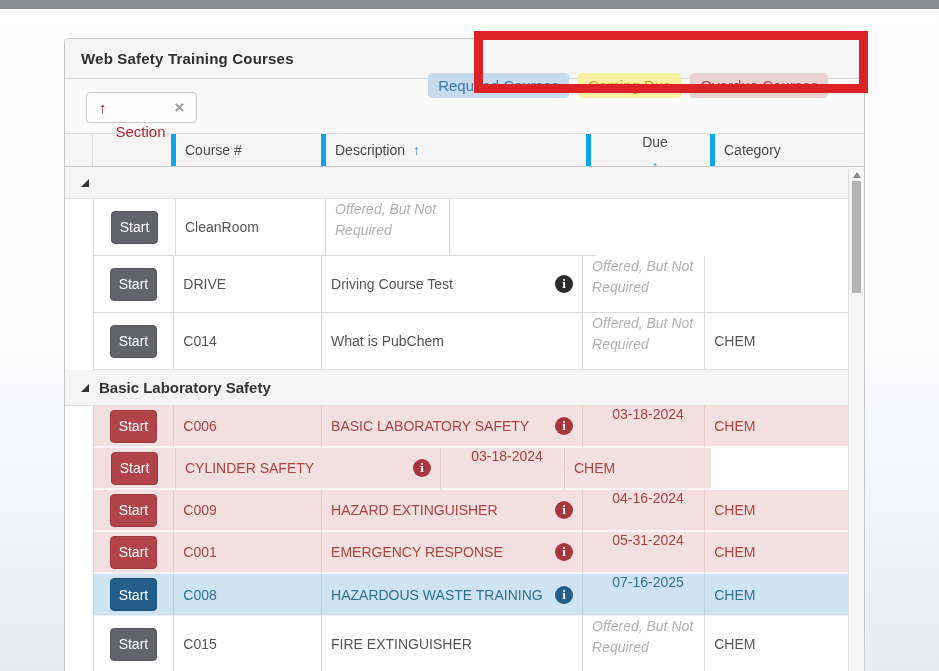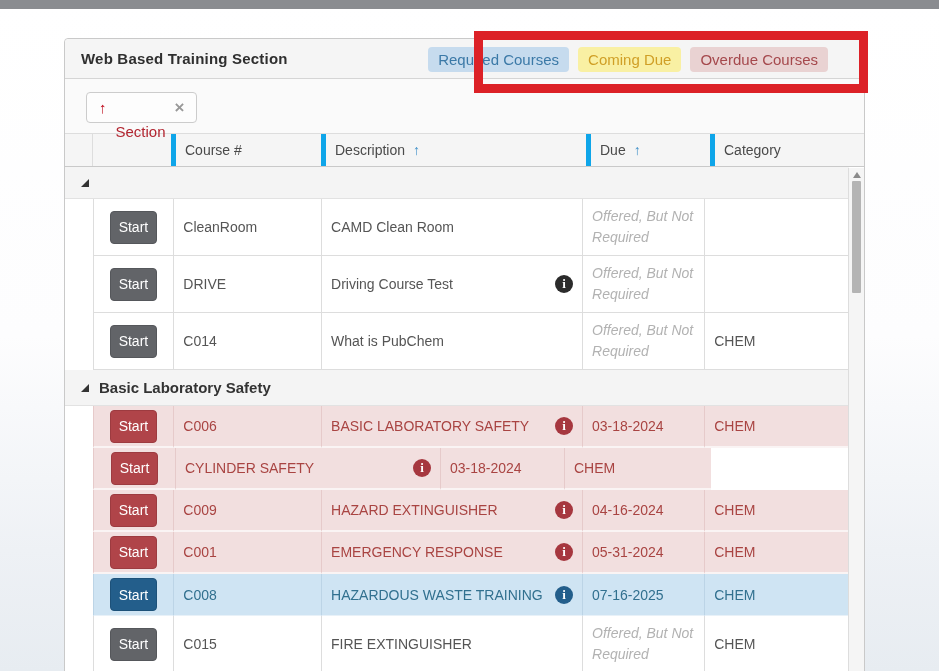--- a/index.html
+++ b/index.html
@@ -17,21 +17,21 @@
     background:#fff; border:1px solid #c9c9c9; border-radius:4px;
   }
   .card-header {
     position:relative; height:40px; background:#f5f5f5;
     border-bottom:1px solid #d5d5d5; border-radius:4px 4px 0 0;
     display:flex; align-items:center; padding-left:16px;
   }
   .card-title { font-size:15px; font-weight:bold; color:#2f2f2f; letter-spacing:.2px; }
 
   .legend { position:absolute; right:36px; top:8px; display:flex; gap:9px; }
-  .badge { font-size:15px; padding:4px 10px; border-radius:4px; white-space:nowrap; }
+  .badge { font-size:15px; padding:4px 10px; border-radius:4px; white-space:nowrap;margin-top:26px; }
   .badge.required { background:#c6dbee; color:#3b79a7; }
   .badge.coming   { background:#f9f0a3; color:#d09f26; }
   .badge.overdue  { background:#e9d2d2; color:#a5484c; }
 
   
   .annotation-rect {
     position:absolute; left:474px; top:31px; width:394px; height:62px;
     border:9px solid #dc2127; z-index:50; pointer-events:none;
   }
 
@@ -50,21 +50,21 @@
   .th {
     display:flex; align-items:center; gap:8px; padding-left:9px;
     font-size:14px; color:#4a4a4a; border-right:5px solid #0ea5e9; cursor:pointer;
   }
   .th:first-child { border-right:1px solid #ddd; }
   .sort-asc { color:#3e8fc8; font-size:14px; }
   .w-expand { width:28px; }
   .w-btn { width:83px; }
   .w-course { width:150px; }
   .w-desc { width:265px; }
-  .w-due { width:124px; }
+  .w-due { width:124px;flex-direction:column; }
   .w-cat { width:146px; border-right:none !important; }
   .th.w-expand { padding-left:0; }
 
   .tbody { position:relative; width:784px; }
 
   .group-row {
     display:flex; align-items:center; gap:10px; width:784px;
     background:#f4f4f4; border-bottom:1px solid #e2e2e2; cursor:pointer; padding-left:16px;
   }
   .group-row.g0 { height:32px; }
@@ -123,21 +123,21 @@
     background:#b4b4b4; border-radius:1px; cursor:pointer;
   }
 </style>
 </head>
 <body>
 
 <div class="topbar"></div>
 
 <div class="card">
   <div class="card-header">
-    <span class="card-title">Web Based Training Section</span>
+    <span class="card-title">Web Safety Training Courses</span>
     <div class="legend">
       <span class="badge required">Required Courses</span>
       <span class="badge coming">Coming Due</span>
       <span class="badge overdue">Overdue Courses</span>
     </div>
   </div>
 
   <div class="toolbar">
     <span class="chip">
       <span class="sort-arrow">↑</span>
@@ -171,23 +171,20 @@
       <span class="tri"></span>
       <span class="group-label"></span>
     </div>
 
     <div class="trow normal">
       <div class="expand-spacer"></div>
       <div class="cell w-btn">
           <button class="start-btn">Start</button>
         </div>
       <div class="cell w-course">CleanRoom</div>
-      <div class="cell w-desc c-desc">
-          <span>CAMD Clean Room</span>
-        </div>
       <div class="cell w-due">
           <span class="muted">Offered, But Not Required</span>
         </div>
       <div class="cell w-cat"></div>
     </div>
 
     <div class="trow normal">
       <div class="expand-spacer"></div>
       <div class="cell w-btn">
           <button class="start-btn">Start</button>

